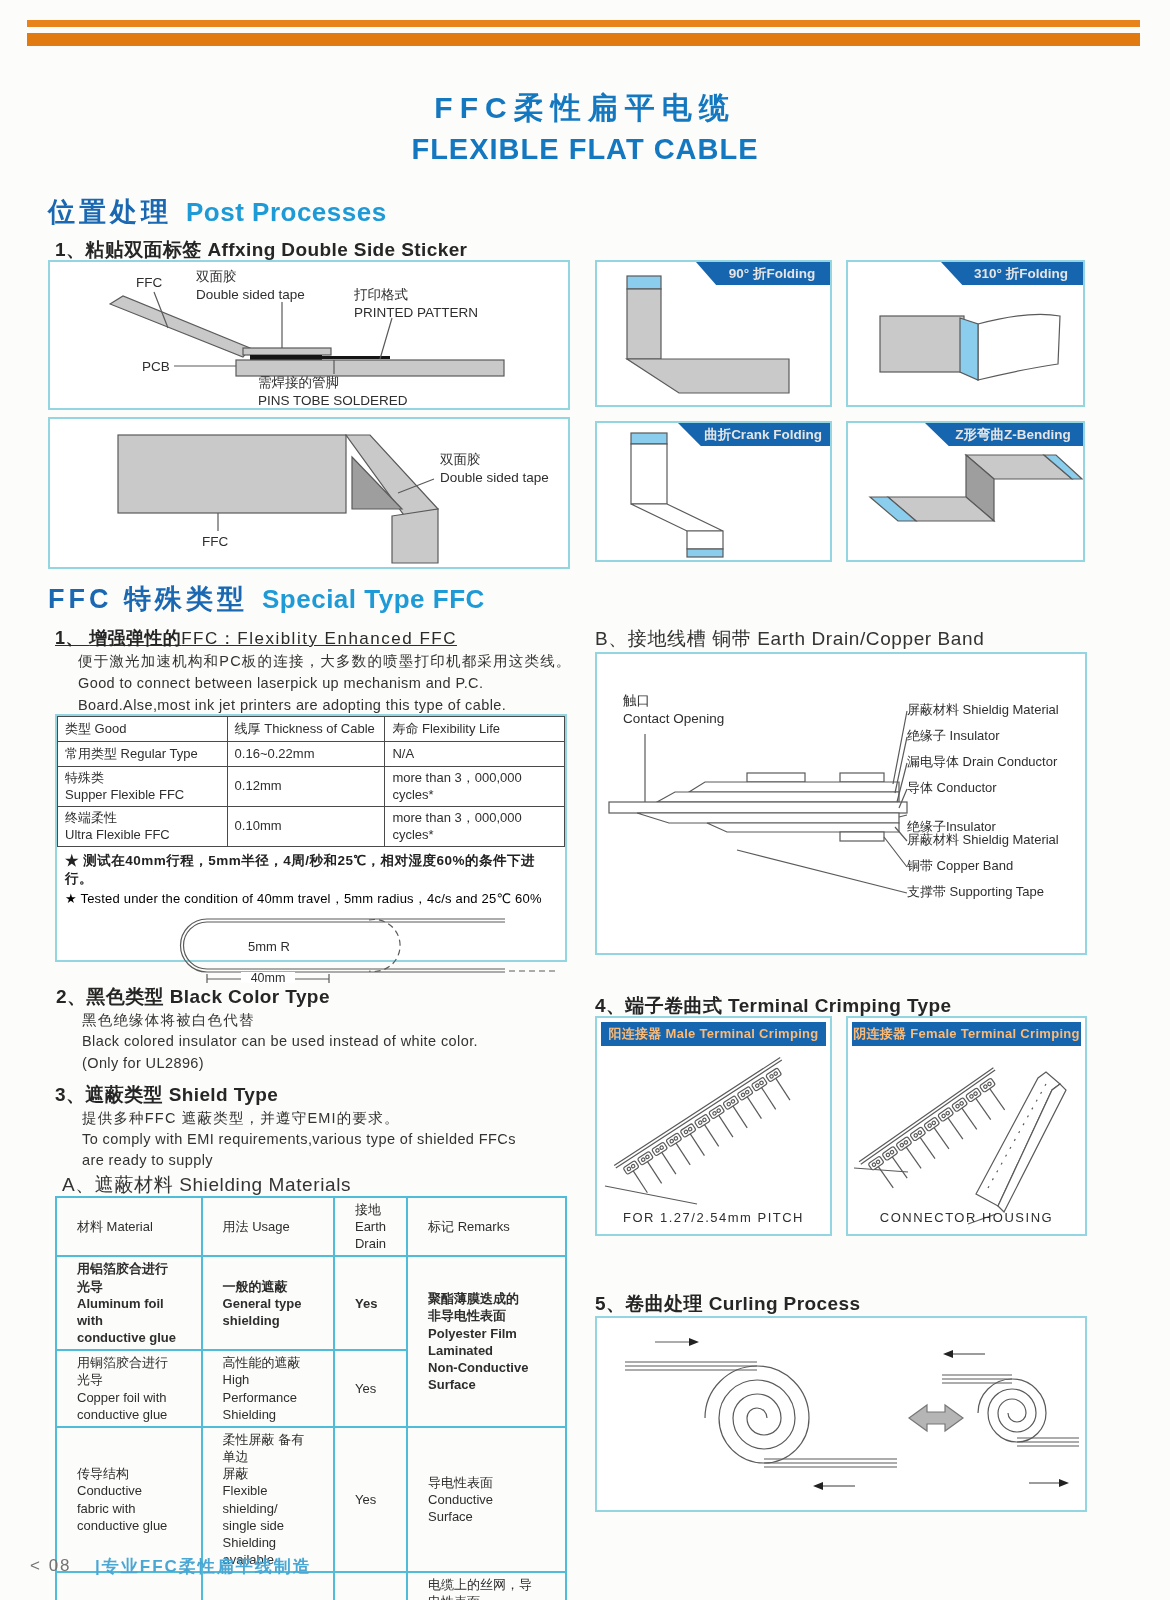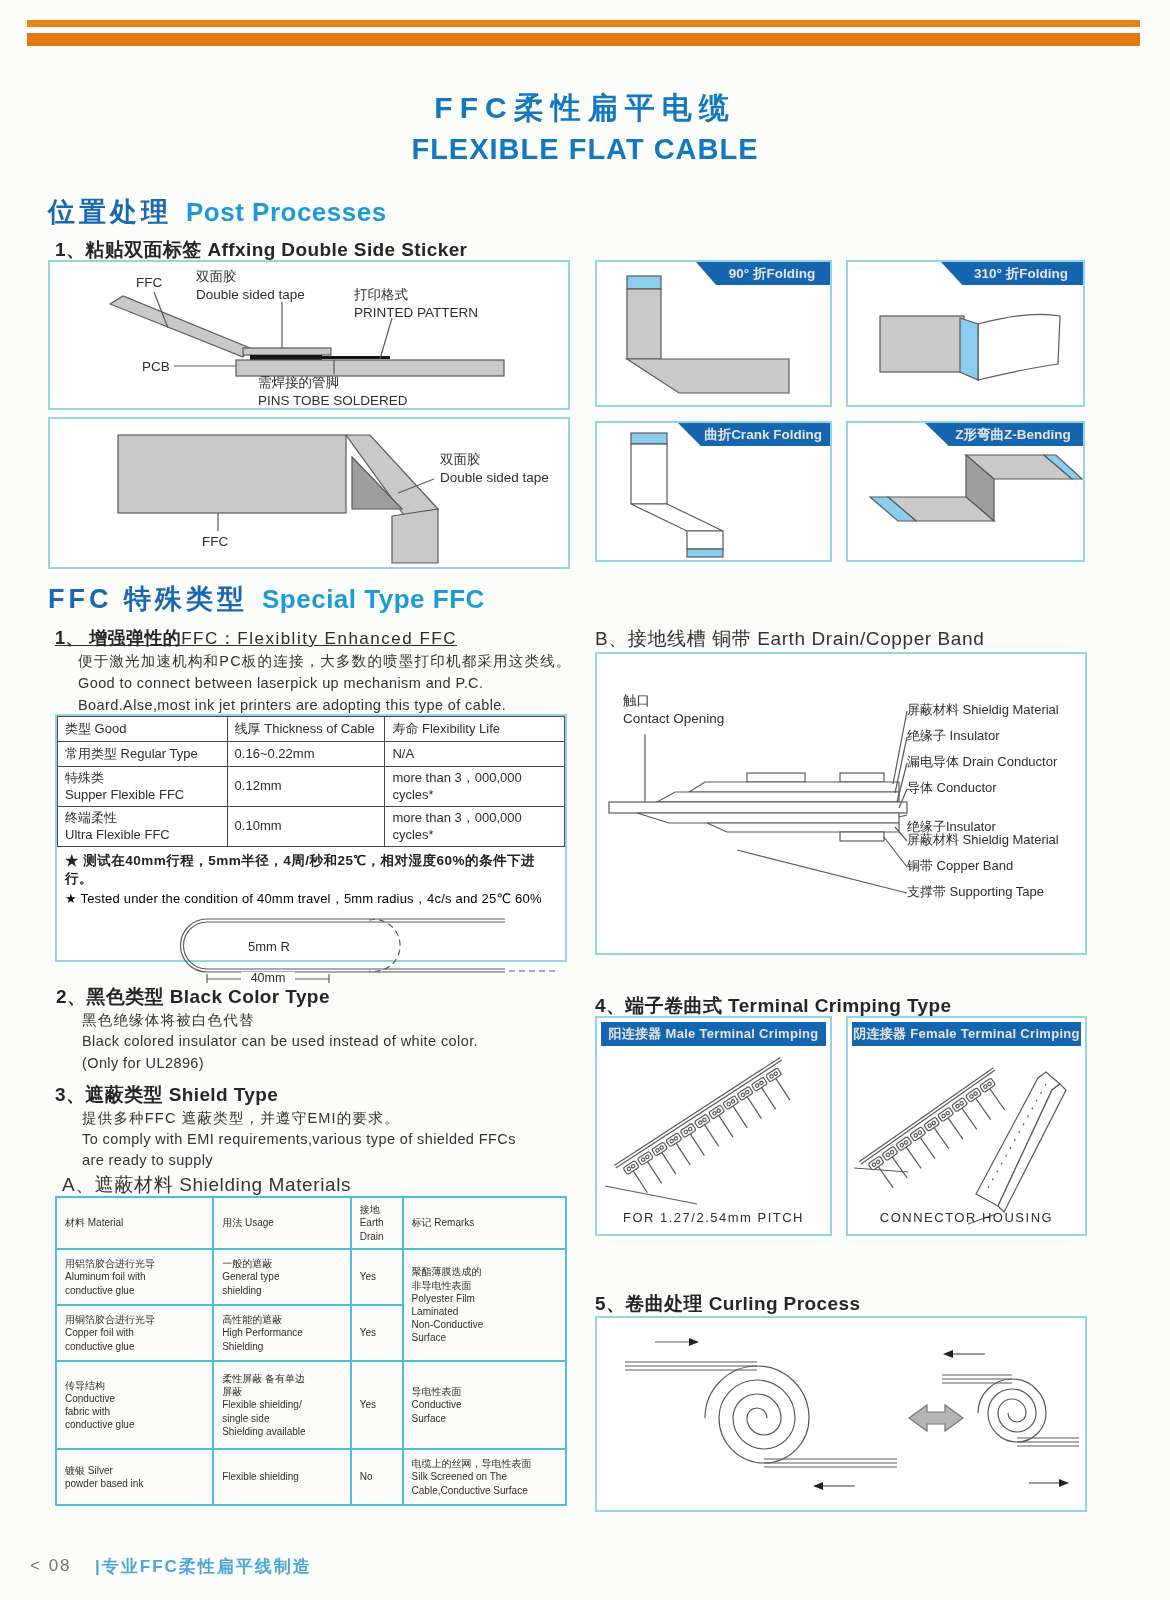--- a/index.html
+++ b/index.html
@@ -12,32 +12,32 @@
   .h1en{font-size:26px;font-weight:bold;color:#1e9ad6;letter-spacing:.5px;margin-left:14px;}
   .item-title{font-size:19px;font-weight:bold;color:#262626;letter-spacing:.4px;}
   .sub-title{font-size:19px;color:#333;letter-spacing:.6px;}
   .body-cn{font-size:14.5px;color:#333;letter-spacing:1.2px;}
   .body-en{font-size:14.5px;color:#333;letter-spacing:.4px;}
   .cybox{border:2px solid #93d6e2;background:#ffffff;box-sizing:border-box;}
   .dlab{position:absolute;font-size:13.5px;color:#2e2e2e;line-height:1.3;white-space:pre-line;}
   .banner{position:absolute;top:0;right:0;height:23px;background:#1565af;color:#e5e5e5;
           font-size:13.5px;font-weight:bold;line-height:23px;text-align:center;
           clip-path:polygon(0 0,100% 0,100% 100%,15% 100%);padding-left:18px;box-sizing:border-box;}
-  .tbanner{position:absolute;left:4px;right:4px;top:4px;height:24px;background:#1565af;color:#e5e5e5;
+  .tbanner{position:absolute;left:4px;right:4px;top:4px;height:24px;background:#1565af;color:#fdba74;
            font-weight:bold;font-size:13px;line-height:24px;text-align:center;letter-spacing:.3px;}
   .caption{position:absolute;left:0;right:0;text-align:center;font-size:13px;letter-spacing:1.5px;color:#2e2e2e;}
   table{border-collapse:collapse;}
   .ftable{width:100%;}
   .ftable td{border:1px solid #4a4a4a;font-size:13px;color:#2e2e2e;padding:2px 7px;
              line-height:1.3;white-space:pre-line;vertical-align:middle;}
   .fnotes{padding:5px 8px 3px;}
   .fnote-cn{font-size:13.5px;font-weight:bold;color:#222;letter-spacing:.5px;}
   .fnote-en{font-size:13px;color:#000000;letter-spacing:.2px;margin-top:2px;}
   .stable{width:100%;}
-  .stable td{border:2px solid #4fbdd9;font-size:10px;color:#2e2e2e;padding:3px 8px;
+  .stable td{border:2px solid #4fbdd9;font-size:13px;color:#2e2e2e;padding:3px 20px;
              line-height:1.32;white-space:pre-line;vertical-align:middle;}
   .ln{stroke:#5a5a5a;stroke-width:1.2;fill:none;}
   .dash{stroke:#5a5a5a;stroke-width:1.2;fill:none;stroke-dasharray:6 4;}
   .fillg{fill:#c9c9c9;stroke:#5a5a5a;stroke-width:1.2;}
   .filld{fill:#9e9e9e;stroke:#5a5a5a;stroke-width:1.2;}
   .fillb{fill:#8acdec;stroke:#5a5a5a;stroke-width:1.2;}
   .fillw{fill:#ffffff;stroke:#5a5a5a;stroke-width:1.2;}
   .elabel{position:absolute;font-size:13px;color:#2e2e2e;white-space:nowrap;}
   .footer-page{font-size:17px;color:#737373;letter-spacing:2px;}
   .footer-brand{font-size:17px;color:#4aa7d4;letter-spacing:2px;font-weight:bold;}
@@ -211,21 +211,21 @@
       </colgroup>
     <tbody>
         <tr style="height:52px;">
       <td>材料 Material</td>
       <td>用法 Usage</td>
       <td>接地
 Earth
 Drain</td>
       <td>标记 Remarks</td>
     </tr>
-    <tr style="height:56px;">
+    <tr style="height:56px;font-weight:bold;">
       <td>用铝箔胶合进行光导
 Aluminum foil with
 conductive glue</td>
       <td>一般的遮蔽
 General type
 shielding</td>
       <td>Yes</td>
       <td rowspan="2">聚酯薄膜迭成的
 非导电性表面
 Polyester Film

